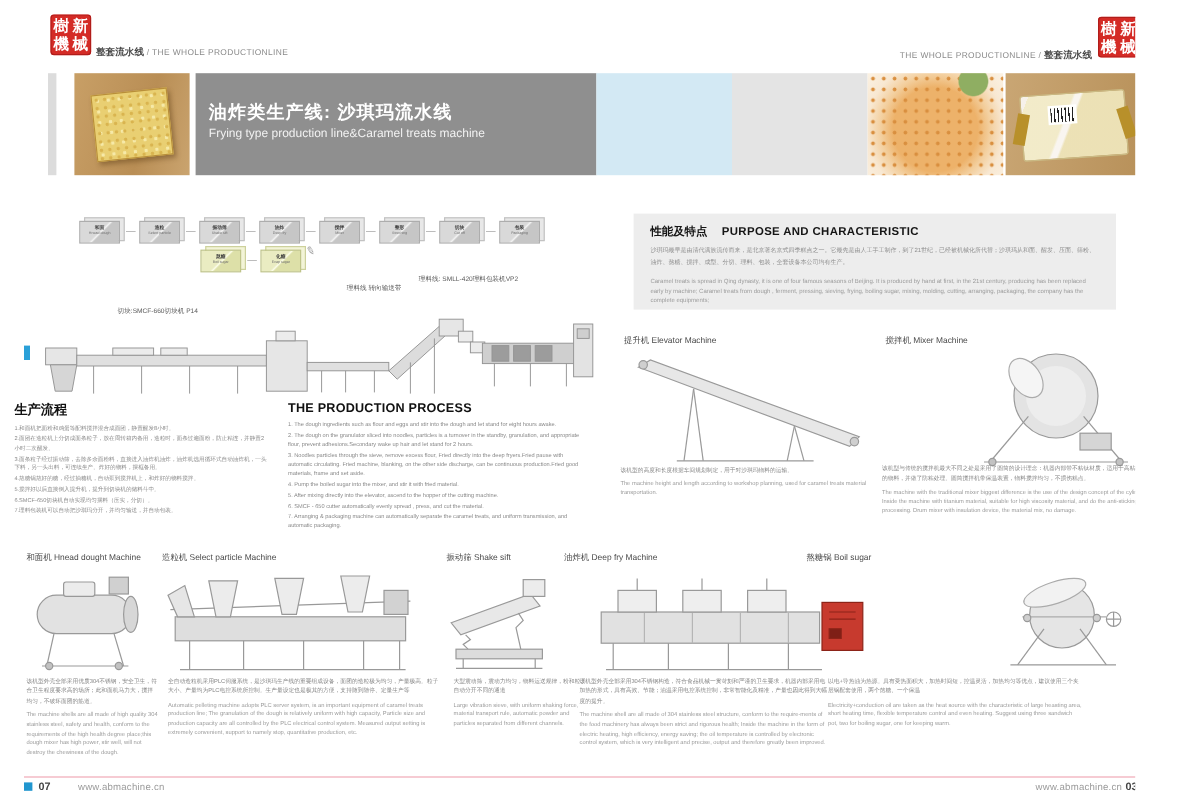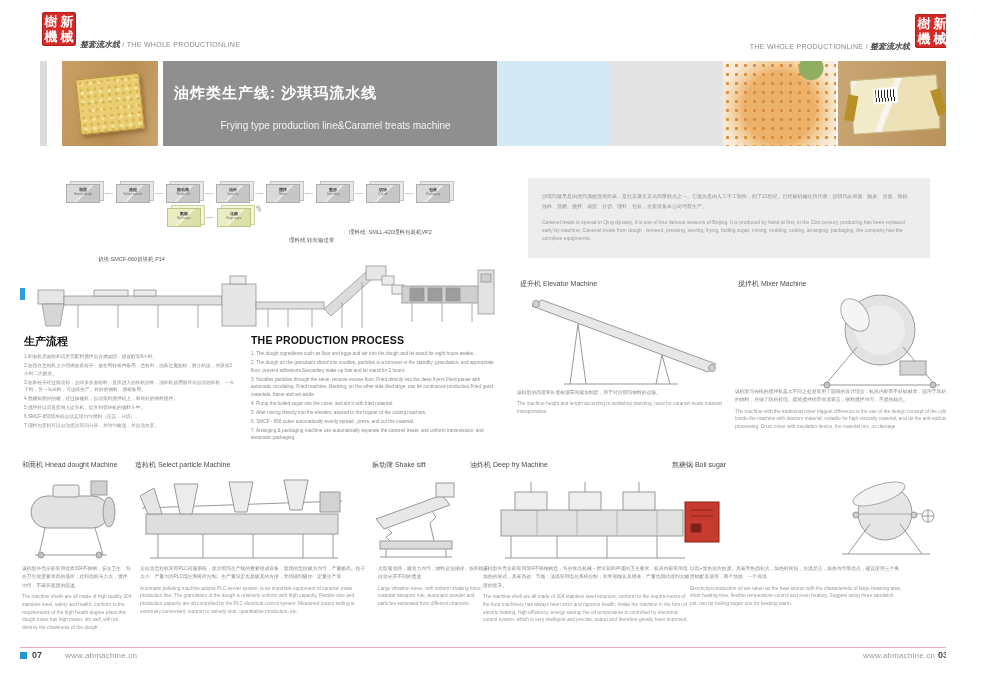--- a/index.html
+++ b/index.html
@@ -6,27 +6,27 @@
   .page{position:relative;width:946px;height:674px;background:#fff;overflow:hidden;
         font-family:"Liberation Sans","DejaVu Sans",sans-serif;color:#333;}
   .abs{position:absolute;}
 
   
   .seal{width:34px;height:34px;background:#d42b26;border-radius:3px;color:#fff;
         display:flex;flex-wrap:wrap;align-content:center;justify-content:center;
         font-weight:bold;font-size:13px;line-height:15px;text-align:center;
         box-shadow:inset 0 0 0 1px #b01d1a;}
   .seal span{width:16px;display:block;}
-  .hdr-zh{font-size:8px;font-weight:bold;color:#4a4a4a;font-style:italic;}
+  .hdr-zh{font-size:8px;font-weight:bold;color:#4a4a4a;}
   .hdr-en{font-size:7px;color:#8a8a8a;letter-spacing:.3px;}
 
   
   .banner-block{position:absolute;top:61px;height:85px;}
   .title-zh{font-size:15px;font-weight:bold;color:#fff;letter-spacing:1px;}
-  .title-en{font-size:10px;color:#f2f2f2;margin-top:17px;text-align:center;}
+  .title-en{font-size:10px;color:#f2f2f2;margin-top:3px;}
   .photo-sachima{background:linear-gradient(105deg,#c89f66,#b98e55 60%,#caa46f);overflow:hidden;}
   .sachima-block{position:absolute;left:16px;top:15px;width:62px;height:54px;
       background-color:#e9cf72;
       background-image:radial-gradient(#d9b44f 1.2px,transparent 1.7px),radial-gradient(#f6e9a8 1.2px,transparent 1.7px);
       background-size:7px 7px,9px 9px;border:1px solid #b98f3a;transform:rotate(-6deg);
       box-shadow:2px 3px 4px rgba(90,60,20,.45);}
   .photo-closeup{background:
       radial-gradient(circle at 78% 8%,#8fae62 0 10%,transparent 11%),
       radial-gradient(#d98f3f 1.3px,transparent 1.9px),
       radial-gradient(circle at 50% 55%,#edb26a 0 48%,#f3cf9e 62%,#f8e8d2 78%,#fbf2e4 100%);
@@ -234,42 +234,45 @@
         <line x1="412" y1="77" x2="412" y2="96"></line>
         <line x1="442" y1="77" x2="442" y2="96"></line>
       <rect x="448" y="44" width="16" height="44" fill="#e3e3e3"></rect>
       <rect x="451" y="48" width="10" height="8" fill="#cfcfcf"></rect>
     </g>
   </svg>
   <span class="diagram-note" style="left:98px;top:256px;">切块:SMCF-660切块机 P14</span>
   <span class="diagram-note" style="left:289px;top:237px;">理料线 转向输送带</span>
   <span class="diagram-note" style="left:349px;top:229px;">理料线: SMLL-420理料包装机VP2</span>
 
-  <div class="abs" style="left:24px;top:334px;width:212px;">
+  <div class="abs" style="left:12px;top:334px;width:212px;">
     <div class="proc-title-zh">生产流程</div>
     <div class="proc-item">1.和面机把面粉和鸡蛋等配料搅拌混合成面团，静置醒发8小时。</div>
     <div class="proc-item">2.面团在造粒机上分切成面条粒子，放在周转箱内备用，造粒时，面条过遍面粉，防止粘连，并静置2小时二次醒发。</div>
     <div class="proc-item">3.面条粒子经过振动筛，去除多余面粉料，直接进入油炸机油炸，油炸机选用循环式自动油炸机，一头下料，另一头出料，可连续生产。炸好的物料，摆框备用。</div>
     <div class="proc-item">4.熬糖锅熬好的糖，经过抽糖机，自动泵到搅拌机上，和炸好的物料搅拌。</div>
     <div class="proc-item">5.搅拌好以后直接倒入提升机，提升到切块机的储料斗中。</div>
     <div class="proc-item">6.SMCF-650切块机自动实现均匀摆料（压实，分切）。</div>
     <div class="proc-item">7.理料包装机可以自动把沙琪玛分开，并均匀输送，并自动包装。</div>
   </div>
-  <div class="abs" style="left:251px;top:334px;width:246px;">
+  <div class="abs" style="left:240px;top:334px;width:246px;">
     <div class="proc-title-en">THE PRODUCTION PROCESS</div>
     <div class="proc-item">1. The dough ingredients such as flour and eggs and stir into the dough and let stand for eight hours awake.</div>
     <div class="proc-item">2. The dough on the granulator sliced into noodles, particles is a turnover in the standby, granulation, and appropriate flour, prevent adhesions.Secondary wake up hair and let stand for 2 hours.</div>
     <div class="proc-item">3. Noodles particles through the sieve, remove excess flour, Fried directly into the deep fryers.Fried pause with automatic circulating. Fried machine, blanking, on the other side discharge, can be continuous production.Fried good materials, frame and set aside.</div>
     <div class="proc-item">4. Pump the boiled sugar into the mixer, and stir it with fried material.</div>
     <div class="proc-item">5. After mixing directly into the elevator, ascend to the hopper of the cutting machine.</div>
     <div class="proc-item">6. SMCF - 650 cutter automatically evenly spread , press, and cut the material.</div>
     <div class="proc-item">7. Arranging &amp; packaging machine can automatically separate the caramel treats, and uniform transmission, and automatic packaging.</div>
   </div>
 
   <div class="abs panel" style="left:528px;top:178px;width:402px;height:80px;">
+    <div class="panel-title">
+      <span>性能及特点</span><span class="en">PURPOSE AND CHARACTERISTIC</span>
+    </div>
     <div class="panel-zh">沙琪玛最早是由清代满族流传而来，是北京著名京式四季糕点之一。它最先是由人工手工制作，到了21世纪，已经被机械化所代替；沙琪玛从和面、醒发、压面、筛粉、油炸、熬糖、搅拌、成型、分切、理料、包装，全套设备本公司均有生产。</div>
     <div class="panel-en">Caramel treats is spread in Qing dynasty, it is one of four famous seasons of Beijing. It is produced by hand at first, in the 21st century, producing has been replaced early by machine; Caramel treats from dough , ferment, pressing, sieving, frying, boiling sugar, mixing, molding, cutting, arranging, packaging, the company has the complete equipments;</div>
   </div>
 
   <div class="mlabel" style="left:520px;top:279px;">提升机 Elevator Machine</div>
   <svg class="abs" style="left:520px;top:292px;" width="210" height="95" viewBox="0 0 210 95">
     <g stroke="#9a9a9a" stroke-width="1" fill="#e7e7e7">
       <polygon points="12,14 22,8 196,72 188,80"></polygon>
       <circle cx="16" cy="12" r="3.5" fill="#cfcfcf"></circle>
         <circle cx="192" cy="76" r="3.5" fill="#cfcfcf"></circle>

